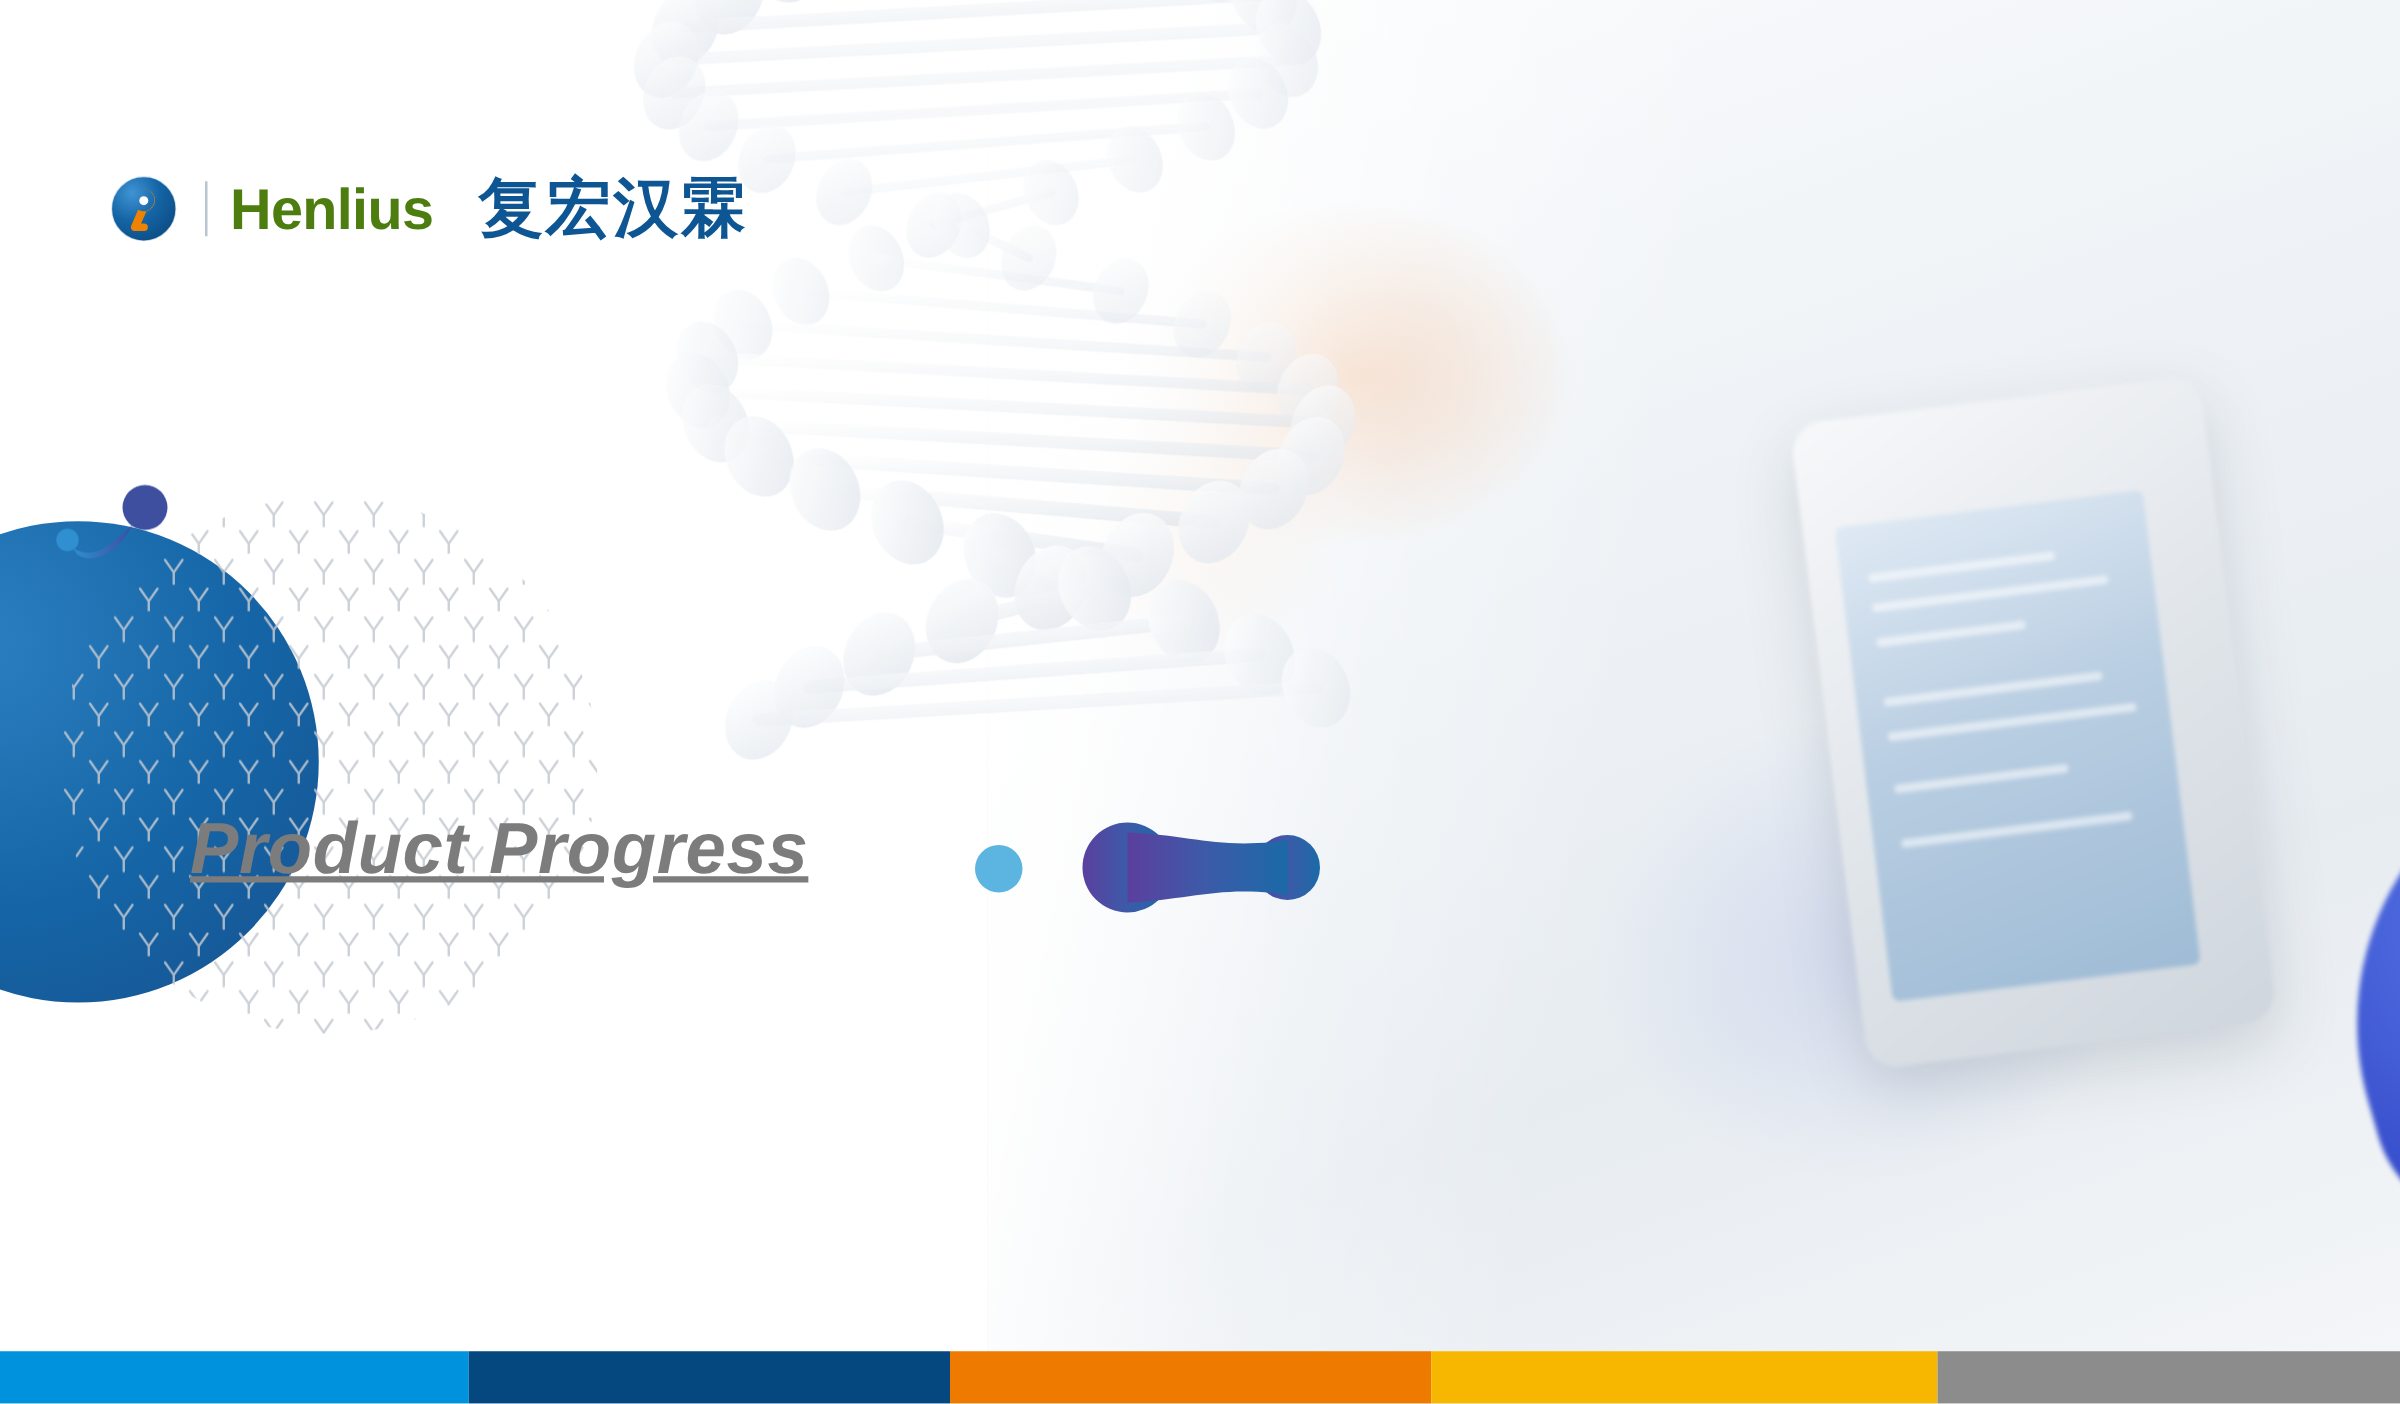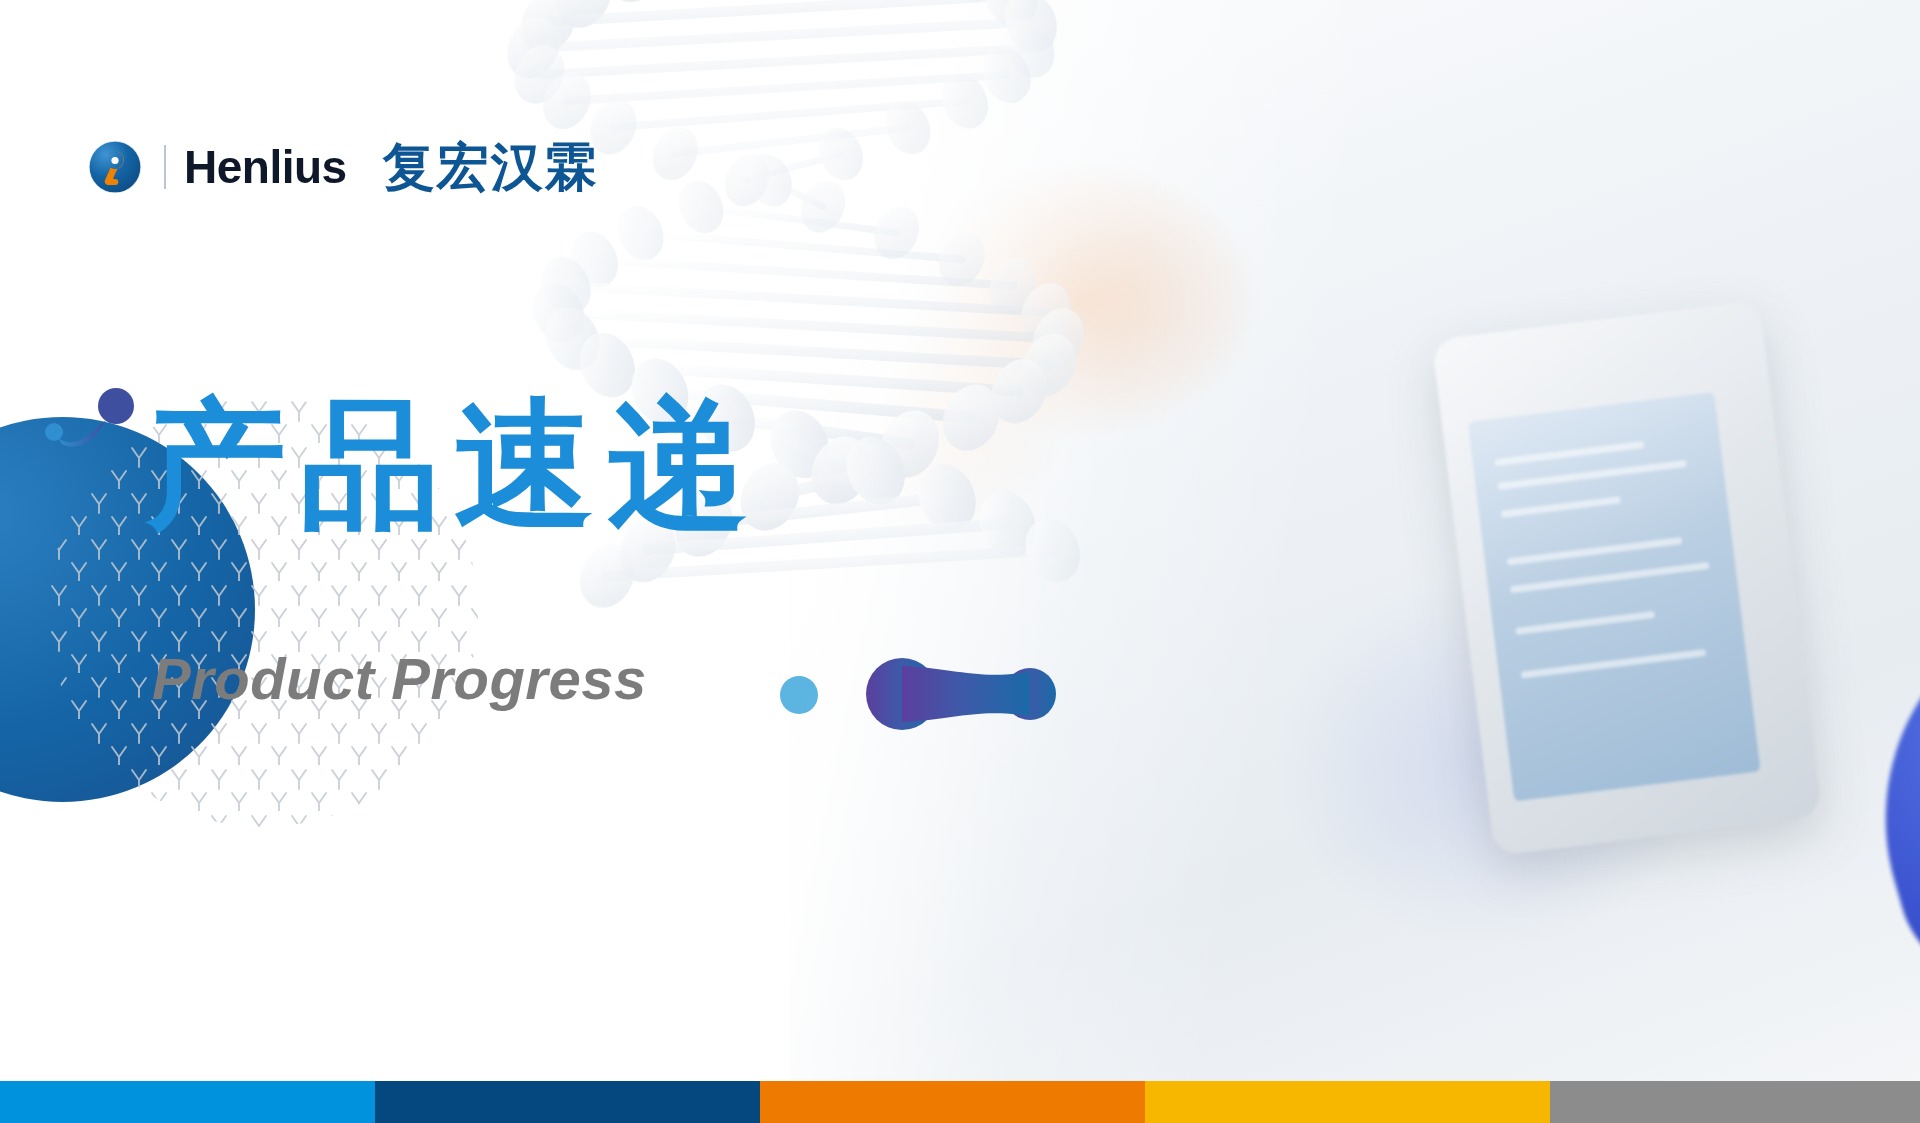--- a/index.html
+++ b/index.html
@@ -79,35 +79,35 @@
 
   
   .mol-top{ position:absolute; left:28px; top:386px; width:130px; height:80px; }
   .mol-dot{ position:absolute; left:780px; top:676px; width:38px; height:38px; border-radius:50%; background:#5cb4e0; }
   .mol-dumbbell{ position:absolute; left:858px; top:646px; width:200px; height:96px; }
 
   
   .logo{ position:absolute; left:88px; top:140px; display:flex; align-items:center; }
   .logo-mark{ width:54px; height:54px; border-radius:50%; position:relative; flex:0 0 auto; }
   .logo-div{ width:2px; height:44px; background:#b9c6d2; margin:0 18px 0 22px; }
-  .logo-en{ font-size:46px; font-weight:bold; color:#0f172a; letter-spacing:-0.5px; line-height:1; }
+  .logo-en{ font-size:46px; font-weight:bold; color:#4d7c0f; letter-spacing:-0.5px; line-height:1; }
   .logo-cn{ font-size:52px; font-weight:bold; color:#0d5693; margin-left:36px; letter-spacing:2px; line-height:1;
             font-family:"DejaVu Sans","Liberation Sans",sans-serif; }
 
   
   .title-cn{
     position:absolute; left:146px; top:388px;
     font-size:140px; font-weight:bold; color:#1b8dd9; letter-spacing:14px;
     line-height:1.1; white-space:nowrap;
     font-family:"DejaVu Sans","Liberation Sans",sans-serif;
   }
   .title-en{
     position:absolute; left:152px; top:645px;
     font-size:58px; font-weight:bold; font-style:italic; color:#7c7c7c;
-    letter-spacing:0.5px; white-space:nowrap;
+    letter-spacing:0.5px; white-space:nowrap;text-decoration:underline;
   }
 
   
   .bottom-bar{ position:absolute; left:0; bottom:0; width:1920px; height:42px; display:flex; }
   .bar-seg{ height:100%; }
 </style>
 </head>
 <body>
 
 <div class="slide">
@@ -278,21 +278,20 @@
         <circle cx="27" cy="27" r="26" fill="none" stroke="#ffffff" stroke-width="1.4" opacity="0.75"></circle>
         <path d="M27,11 a9,9 0 1,1 -4.5,16.8 l-5.5,12.5 a3.2,3.2 0 0,0 2.8,4.6 l7.5,0 a3,3 0 0,0 0,-6 l-2.4,0 l4.6,-10.4 A9,9 0 0,0 27,11 Z" fill="#ef8200"></path>
         <circle cx="27" cy="20.5" r="3.6" fill="#ffffff"></circle>
       </svg>
     </div>
     <div class="logo-div"></div>
     <div class="logo-en">Henlius</div>
     <div class="logo-cn">复宏汉霖</div>
   </div>
 
-  <div class="title-cn">产品速递</div>
   <div class="title-en">Product Progress</div>
 
   <div class="bottom-bar">
       <div class="bar-seg" style="width: 375px; background: rgb(0, 146, 221);"></div>
       <div class="bar-seg" style="width: 385px; background: rgb(5, 72, 127);"></div>
       <div class="bar-seg" style="width: 385px; background: rgb(238, 122, 0);"></div>
       <div class="bar-seg" style="width: 405px; background: rgb(247, 182, 0);"></div>
       <div class="bar-seg" style="width: 370px; background: rgb(140, 140, 140);"></div>
     </div>
 

